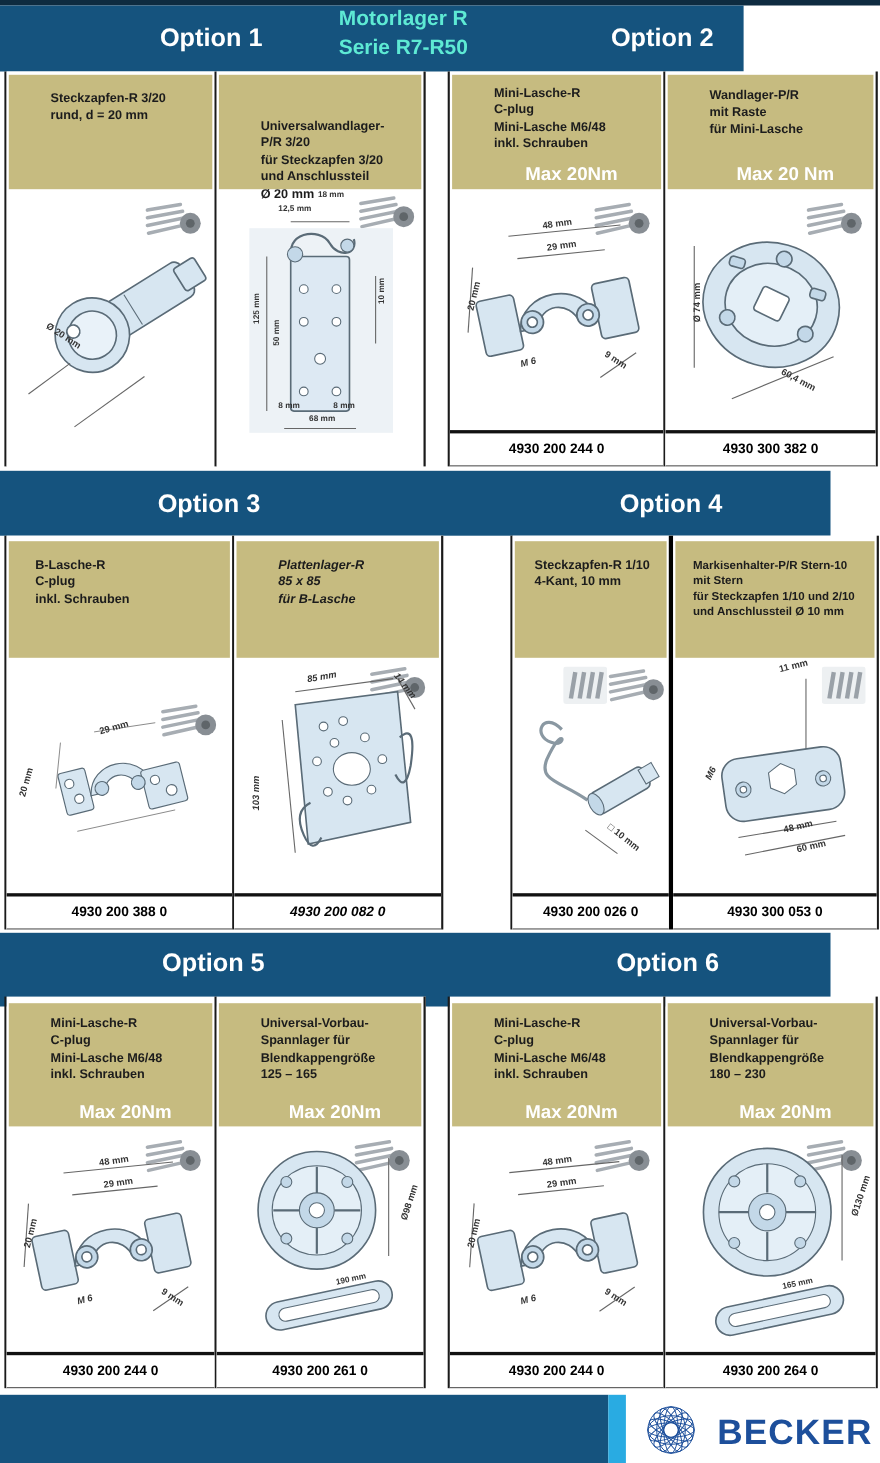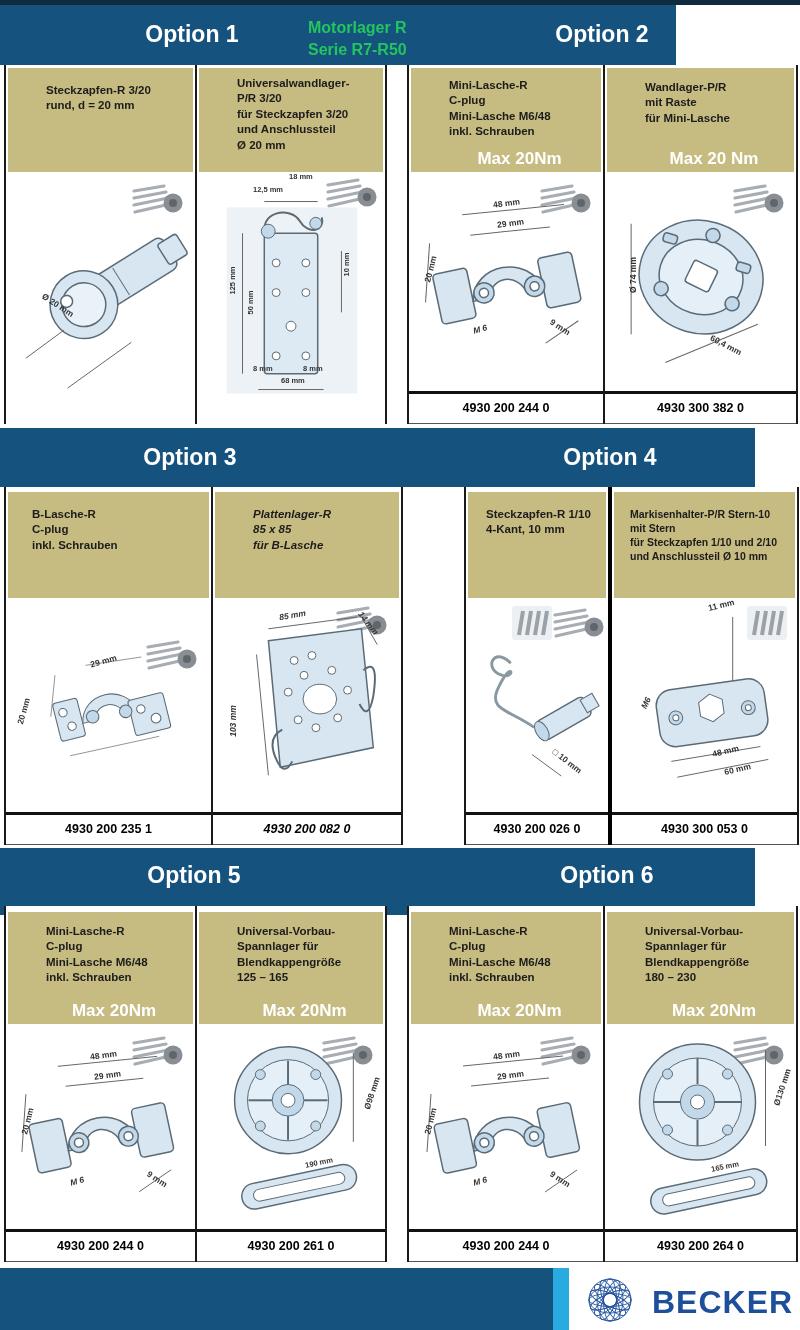--- a/index.html
+++ b/index.html
@@ -4,21 +4,21 @@
 <style>
   html,body{margin:0;padding:0;background:#fff;}
   .page{position:relative;width:800px;height:1330px;background:#fff;overflow:hidden;
         font-family:"Liberation Sans",sans-serif;}
   .topstrip{position:absolute;left:0;top:0;width:800px;height:5px;background:#0E2B40;}
   .hdr{position:absolute;left:0;background:#15537E;}
   .hdr1{top:5px;width:676px;height:60px;}
   .hdr2{top:428px;width:755px;height:59px;}
   .hdr3{top:848px;width:755px;height:67px;}
   .opt{position:absolute;width:220px;text-align:center;color:#fff;font-size:23px;font-weight:bold;top:16px;}
-  .sub{position:absolute;left:308px;top:12px;color:#22c55e;font-size:16px;font-weight:bold;line-height:1.35;}
+  .sub{position:absolute;left:308px;top:0;color:#5eead4;font-size:19px;font-weight:bold;line-height:1.35;}
   .row{position:absolute;left:0;width:800px;}
   .r1{top:65px;height:359px;}
   .r2{top:487px;height:358px;}
   .r3{top:906px;height:356px;}
   .tbl{position:absolute;top:0;bottom:0;display:flex;border-left:2px solid #1a1a1a;}
   .cell{position:relative;display:flex;flex-direction:column;border-right:2px solid #1a1a1a;box-sizing:border-box;background:#fff;}
   .thickdiv{border-right:4px solid #000;}
   .tan{position:relative;background:#C6BB80;margin:0 2px;}
   .t1{height:104px;margin-top:3px;}
   .t2{height:106px;margin-top:5px;}
@@ -91,21 +91,21 @@
               <line x1="20" y1="168" x2="58" y2="140"></line>
               <line x1="62" y1="198" x2="126" y2="152"></line>
             </g>
           </svg>
           <span class="dim" style="left:34px;top:128px;transform:rotate(33deg);">Ø 20 mm</span>
         </div>
       </div>
 
       <div class="cell" style="width:190px;">
         <div class="tan t1">
-          <div class="desc" style="padding-top:8px;">Universalwandlager-
+          <div class="desc" style="padding-top:8px;margin-top:32px;">Universalwandlager-
 P/R 3/20
 für Steckzapfen 3/20
 und Anschlussteil
 Ø 20 mm</div>
         </div>
         <div class="draw">
           <span class="icon roller" style="top:4px;right:8px;">
             <svg width="52" height="34">
                 <g stroke="#a7adb3" stroke-width="3.2" stroke-linecap="round">
                   <line x1="3" y1="9" x2="33" y2="4"></line>
@@ -286,21 +286,21 @@
             <g stroke="#666" stroke-width="1">
               <line x1="62" y1="48" x2="142" y2="36"></line>
               <line x1="18" y1="62" x2="12" y2="122"></line>
               <line x1="40" y1="178" x2="168" y2="150"></line>
             </g>
           </svg>
           <span class="dim" style="left:84px;top:24px;transform:rotate(-16deg);">29 mm</span>
           <span class="dim" style="left:4px;top:74px;transform:rotate(-74deg);">20 mm</span>
           <span class="dim" style="left:72px;top:176px;transform:rotate(20deg);">82,5 mm</span>
         </div>
-        <div class="part">4930 200 235 1</div>
+        <div class="part">4930 200 388 0</div>
       </div>
 
       <div class="cell" style="width:190px;font-style:italic;">
         <div class="tan t2">
           <div class="desc">Plattenlager-R
 85 x 85
 für B-Lasche</div>
         </div>
         <div class="draw">
           <span class="icon roller" style="top:6px;right:14px;">

